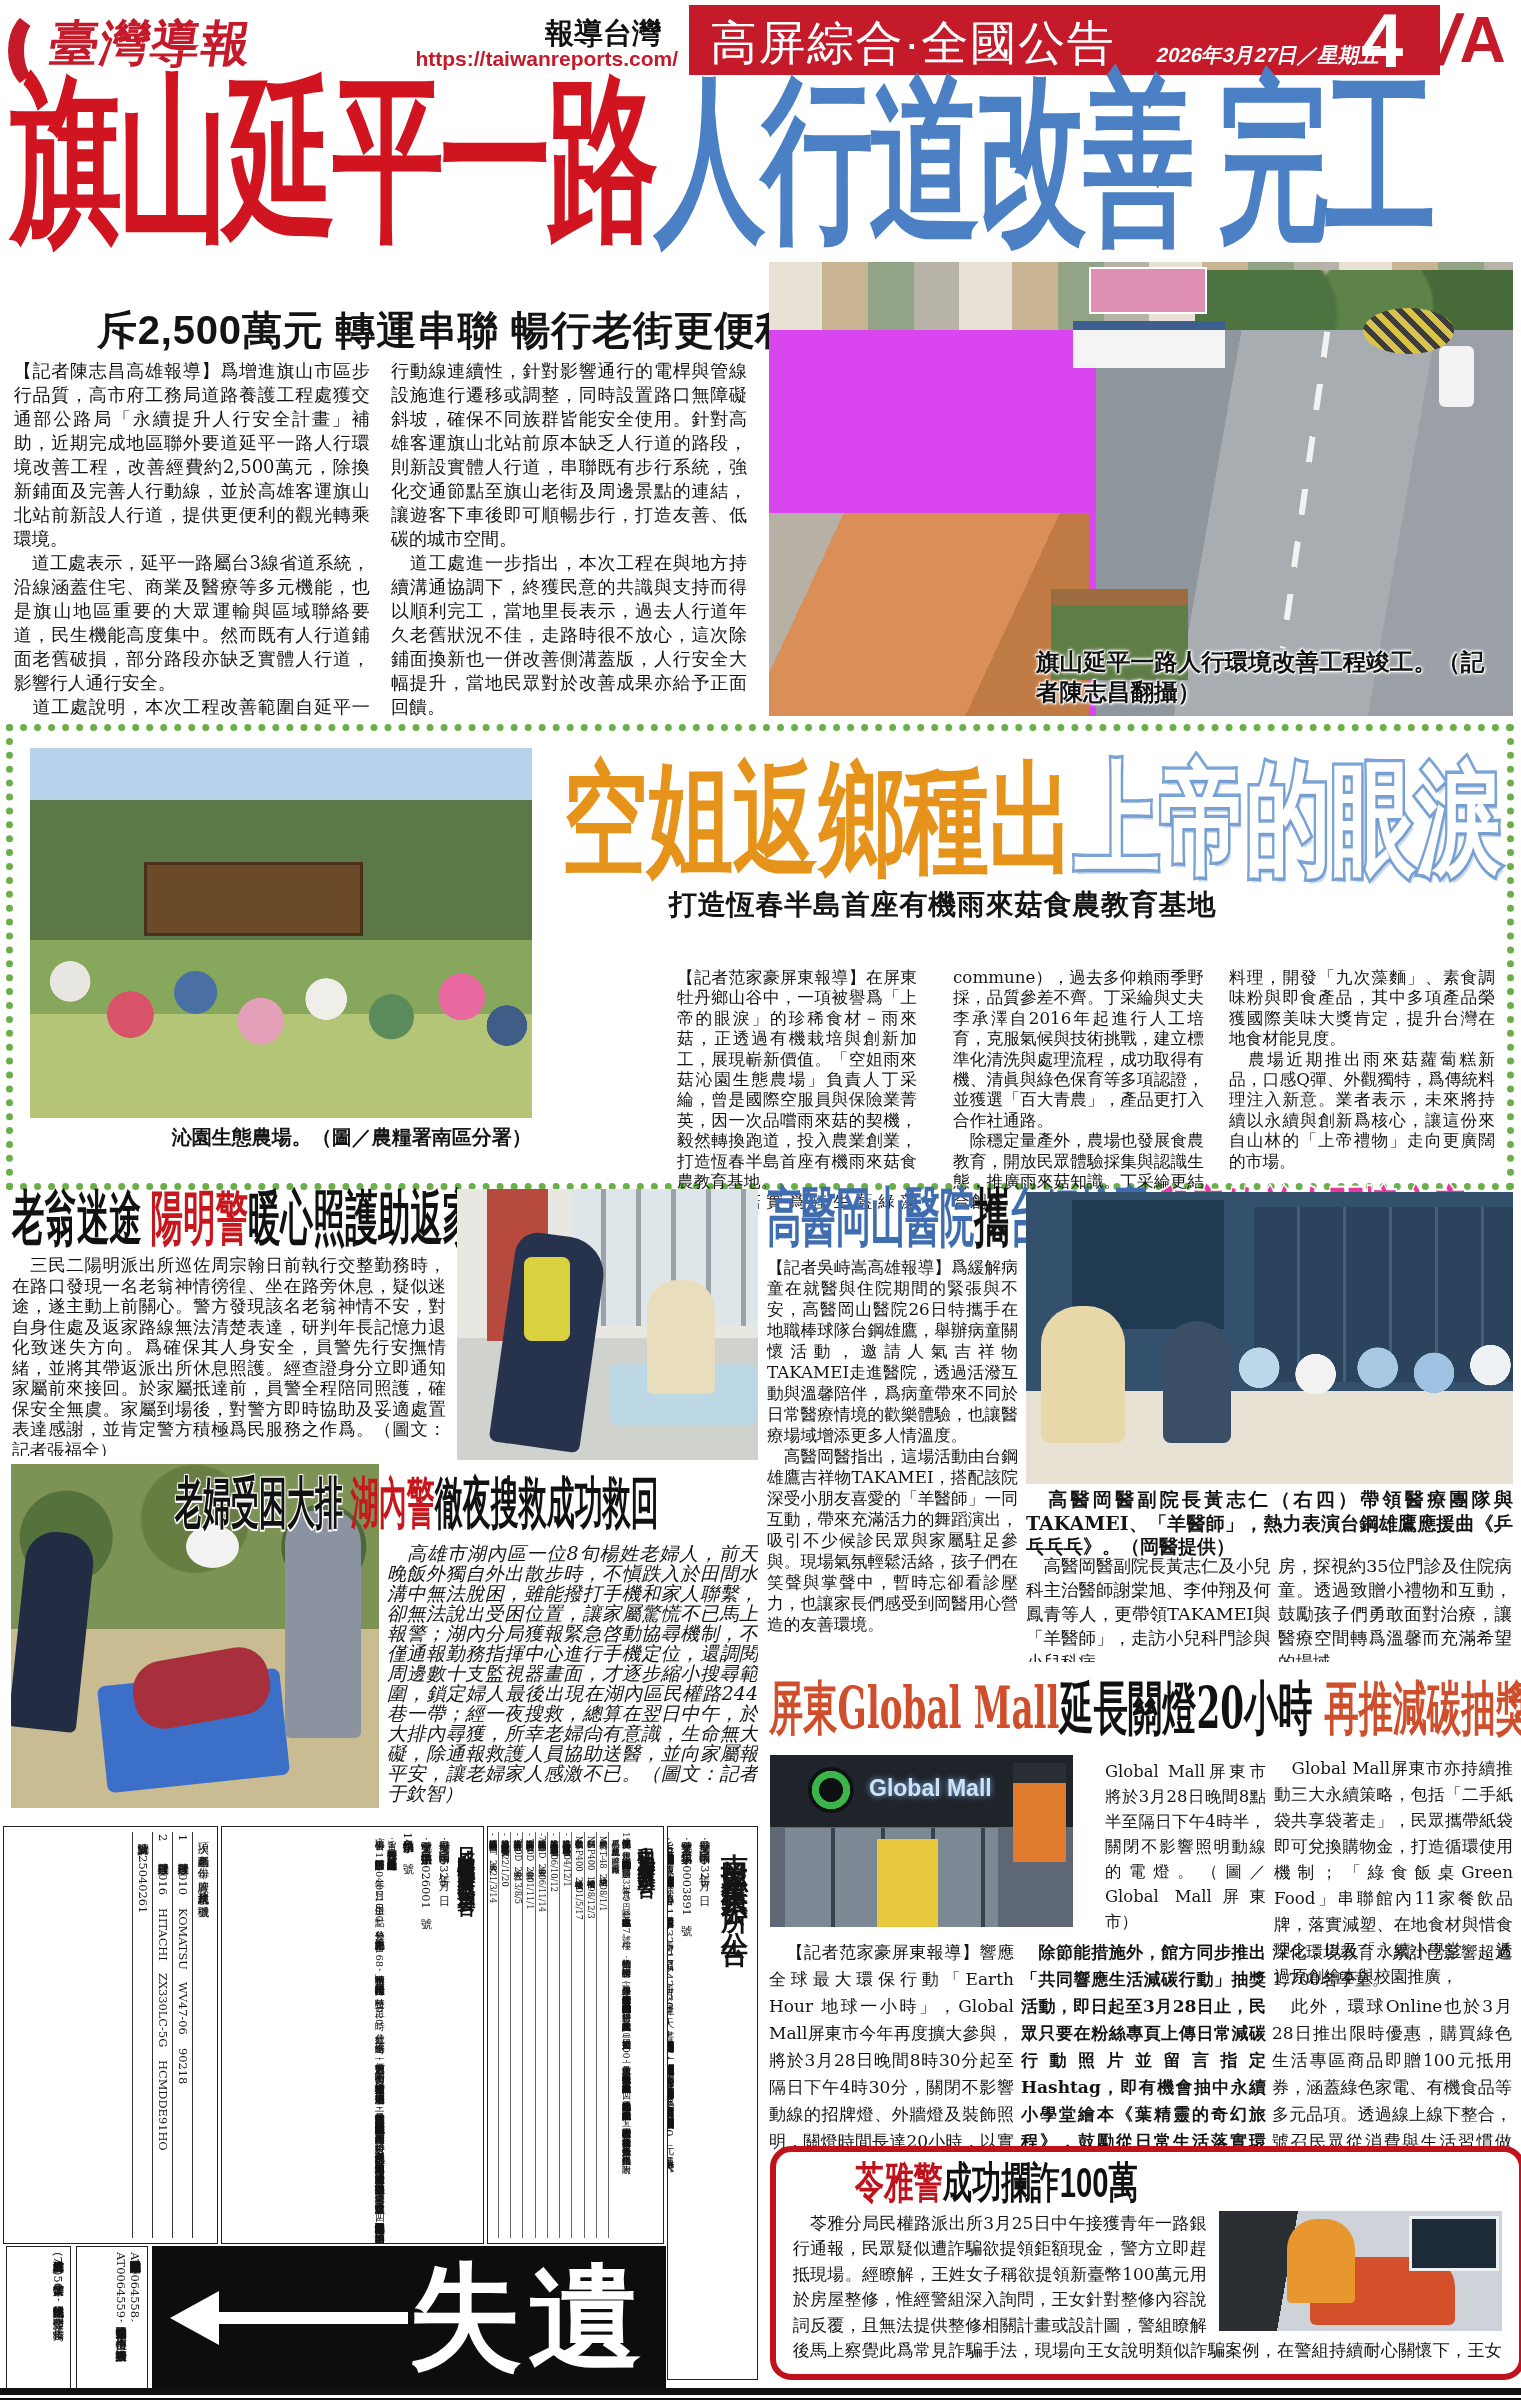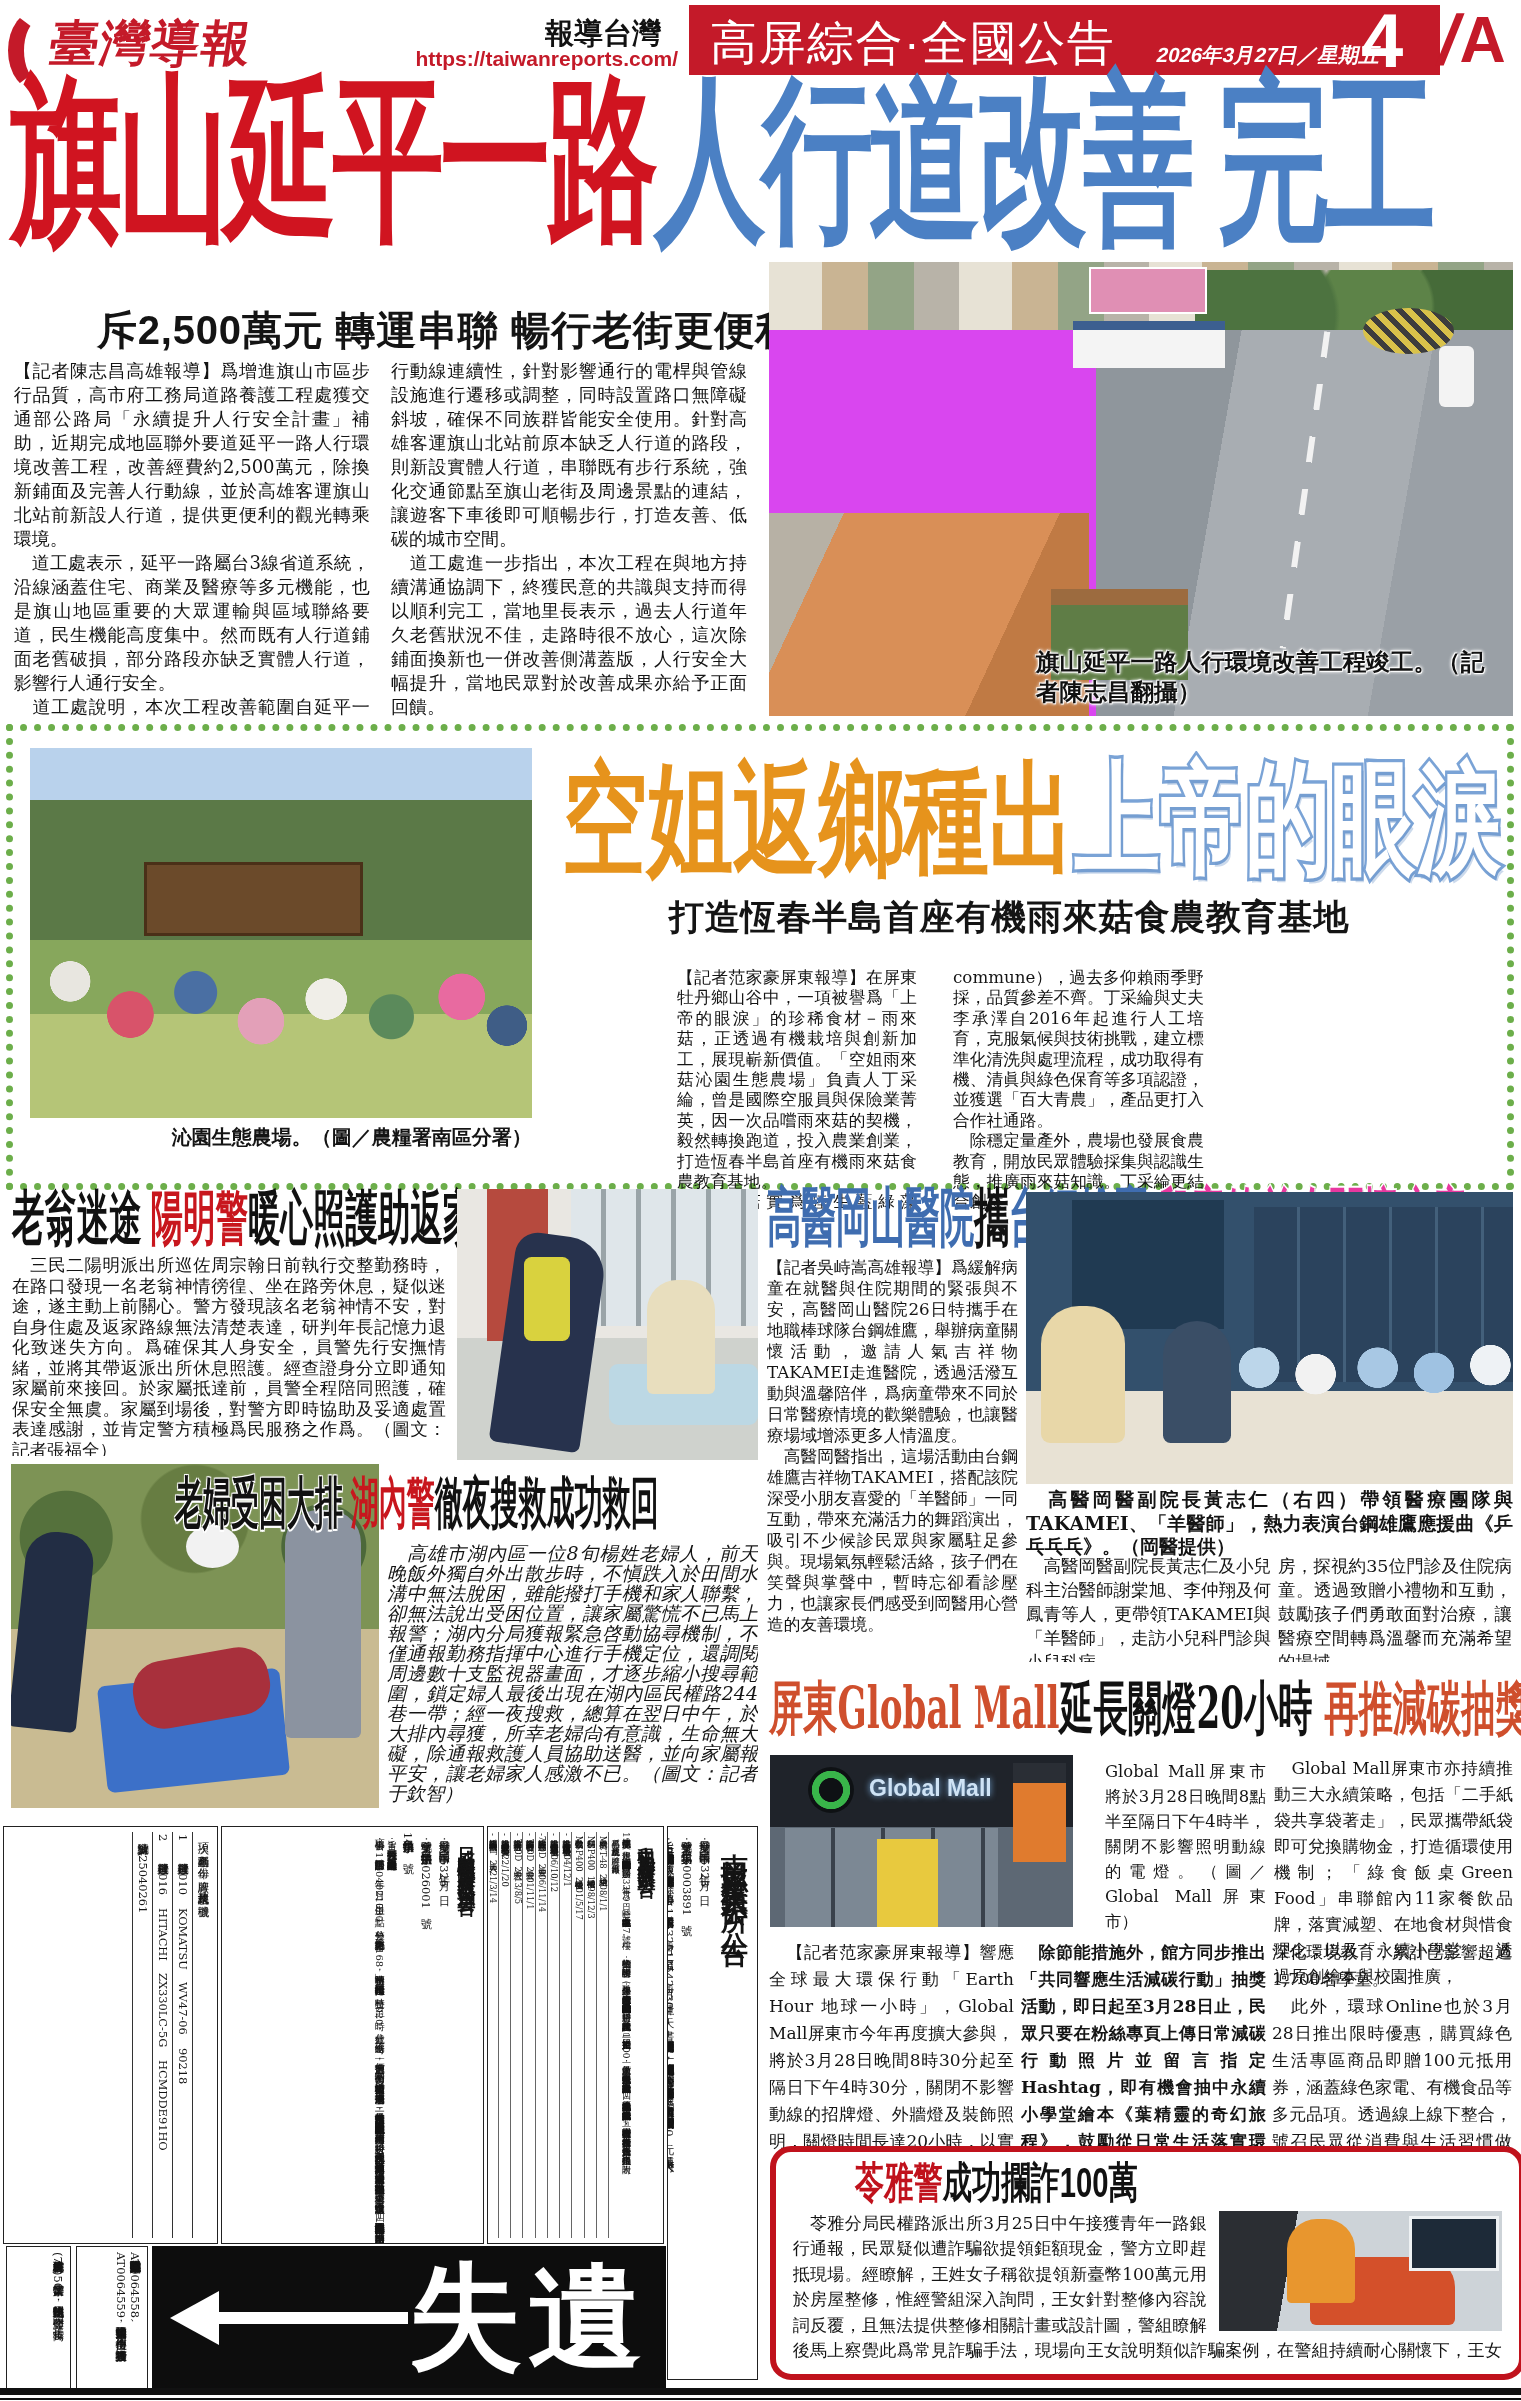--- a/index.html
+++ b/index.html
@@ -58,21 +58,21 @@
      radial-gradient(circle at 59% 48%,#f0eee8 0 20.5px,transparent 21px),
      radial-gradient(circle at 72% 56%,#5b8a5b 0 22px,transparent 23px),
      radial-gradient(circle at 86% 47%,#e86aa0 0 23px,transparent 23.6px),
      radial-gradient(circle at 95% 60%,#3f5d86 0 20px,transparent 20.5px);}
   .farm-cap{left:16.7px;top:393px;width:502px;text-align:right;font-size:20px;font-weight:700;}
   .mush-headline{left:549px;top:27px;white-space:nowrap;font-size:122px;font-weight:bold;line-height:1;
      transform:scale(0.70,1);transform-origin:0 0;}
   .mh-orange{color:#e6931c;}
   .mh-outline{color:#ffffff;-webkit-text-stroke:6.8px #7aa3d6;paint-order:stroke fill;
      text-shadow:3.8px 5.3px 0 rgba(110,150,200,.35);}
-  .mush-subhead{left:656px;top:163px;font-size:35px;font-weight:bold;letter-spacing:0.8px;}
+  .mush-subhead{left:656px;top:155px;font-size:28px;font-weight:bold;letter-spacing:0.8px;}
   .mush-col{top:204px;height:251px;font-size:16.7px;line-height:20.4px;margin-top:32px;}
   .mc1{left:664px;width:240px;} .mc2{left:940px;width:251px;} .mc3{left:1216px;width:266px;}
   
   .police-headline{left:12px;top:1189px;white-space:nowrap;font-size:59px;font-weight:bold;line-height:1;
      transform:scale(0.55,1);transform-origin:0 0;}
   .ph-black{color:#111;} .ph-red{color:#c8161d;}
   .police-photo{left:457px;top:1189px;width:301px;height:271px;background:linear-gradient(#e9e7e2 0 55%,#cfd2cd 55%);}
   .pp-door{left:30px;top:0;width:61px;height:152px;background:#b64a3e;}
   .pp-window{left:114px;top:0;width:187px;height:137px;background:repeating-linear-gradient(90deg,#dfe6ea 0 30px,#9aa4a8 30px 35px);}
   .pp-officer{left:46px;top:46px;width:91px;height:213px;background:#27324d;border-radius:23px 38px 7.6px 7.6px;transform:rotate(8deg);}
@@ -213,20 +213,22 @@
     </div>
     <div class="abs farm-cap">沁園生態農場。（圖／農糧署南區分署）</div>
     <div class="abs mush-headline sans">
       <span class="mh-orange">空姐返鄉種出</span><span class="mh-outline">上帝的眼淚</span>
     </div>
     <div class="abs mush-subhead sans">打造恆春半島首座有機雨來菇食農教育基地</div>
     <div class="abs mush-col mc1 jtext">【記者范家豪屏東報導】在屏東牡丹鄉山谷中，一項被譽爲「上帝的眼淚」的珍稀食材－雨來菇，正透過有機栽培與創新加工，展現嶄新價值。「空姐雨來菇沁園生態農場」負責人丁采綸，曾是國際空服員與保險業菁英，因一次品嚐雨來菇的契機，毅然轉換跑道，投入農業創業，打造恆春半島首座有機雨來菇食農教育基地。
 　雨來菇實爲陸生藍綠藻（Nostoc</div>
     <div class="abs mush-col mc2 jtext">commune），過去多仰賴雨季野採，品質參差不齊。丁采綸與丈夫李承澤自2016年起進行人工培育，克服氣候與技術挑戰，建立標準化清洗與處理流程，成功取得有機、清眞與綠色保育等多項認證，並獲選「百大青農」，產品更打入合作社通路。
 　除穩定量產外，農場也發展食農教育，開放民眾體驗採集與認識生態，推廣雨來菇知識。丁采綸更結合創意</div>
+    <div class="abs mush-col mc3 jtext">料理，開發「九次藻麵」、素食調味粉與即食產品，其中多項產品榮獲國際美味大獎肯定，提升台灣在地食材能見度。
+　農場近期推出雨來菇蘿蔔糕新品，口感Q彈、外觀獨特，爲傳統料理注入新意。業者表示，未來將持續以永續與創新爲核心，讓這份來自山林的「上帝禮物」走向更廣闊的市場。</div>
   </div>
 
   <div class="abs police-headline sans">
     <span class="ph-black">老翁迷途 </span><span class="ph-red">陽明警</span><span class="ph-black">暖心照護助返家</span>
   </div>
   <div class="abs photo police-photo">
     <div class="abs pp-door"></div>
     <div class="abs pp-window"></div>
     <div class="abs pp-officer"></div>
     <div class="abs pp-vest"></div>

